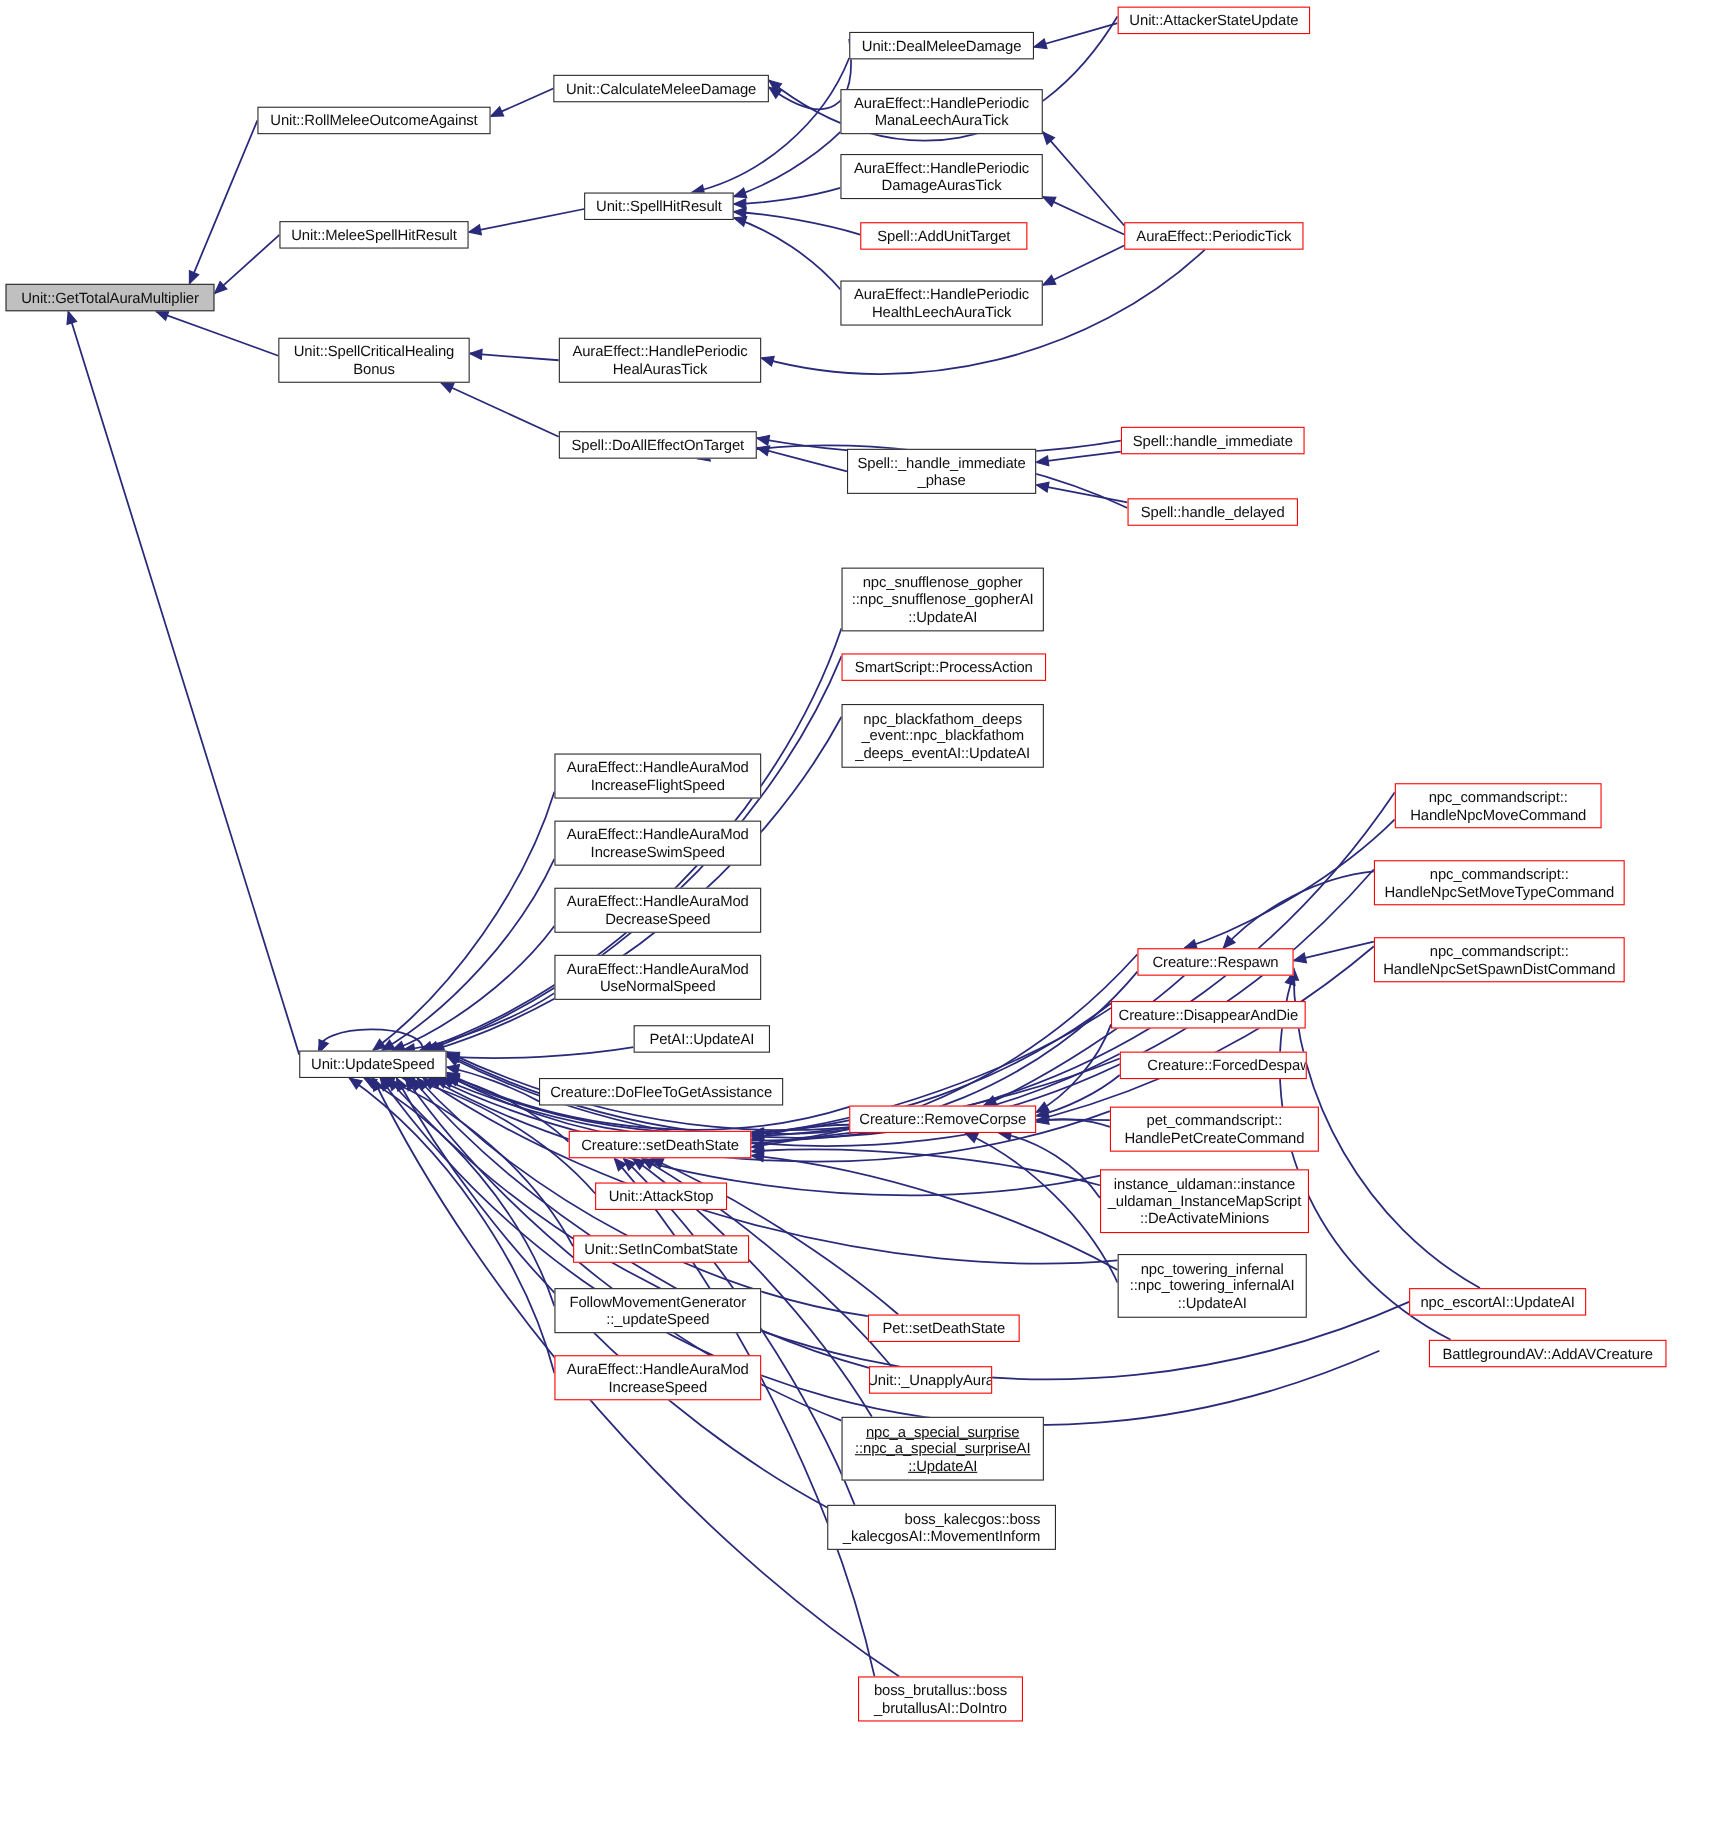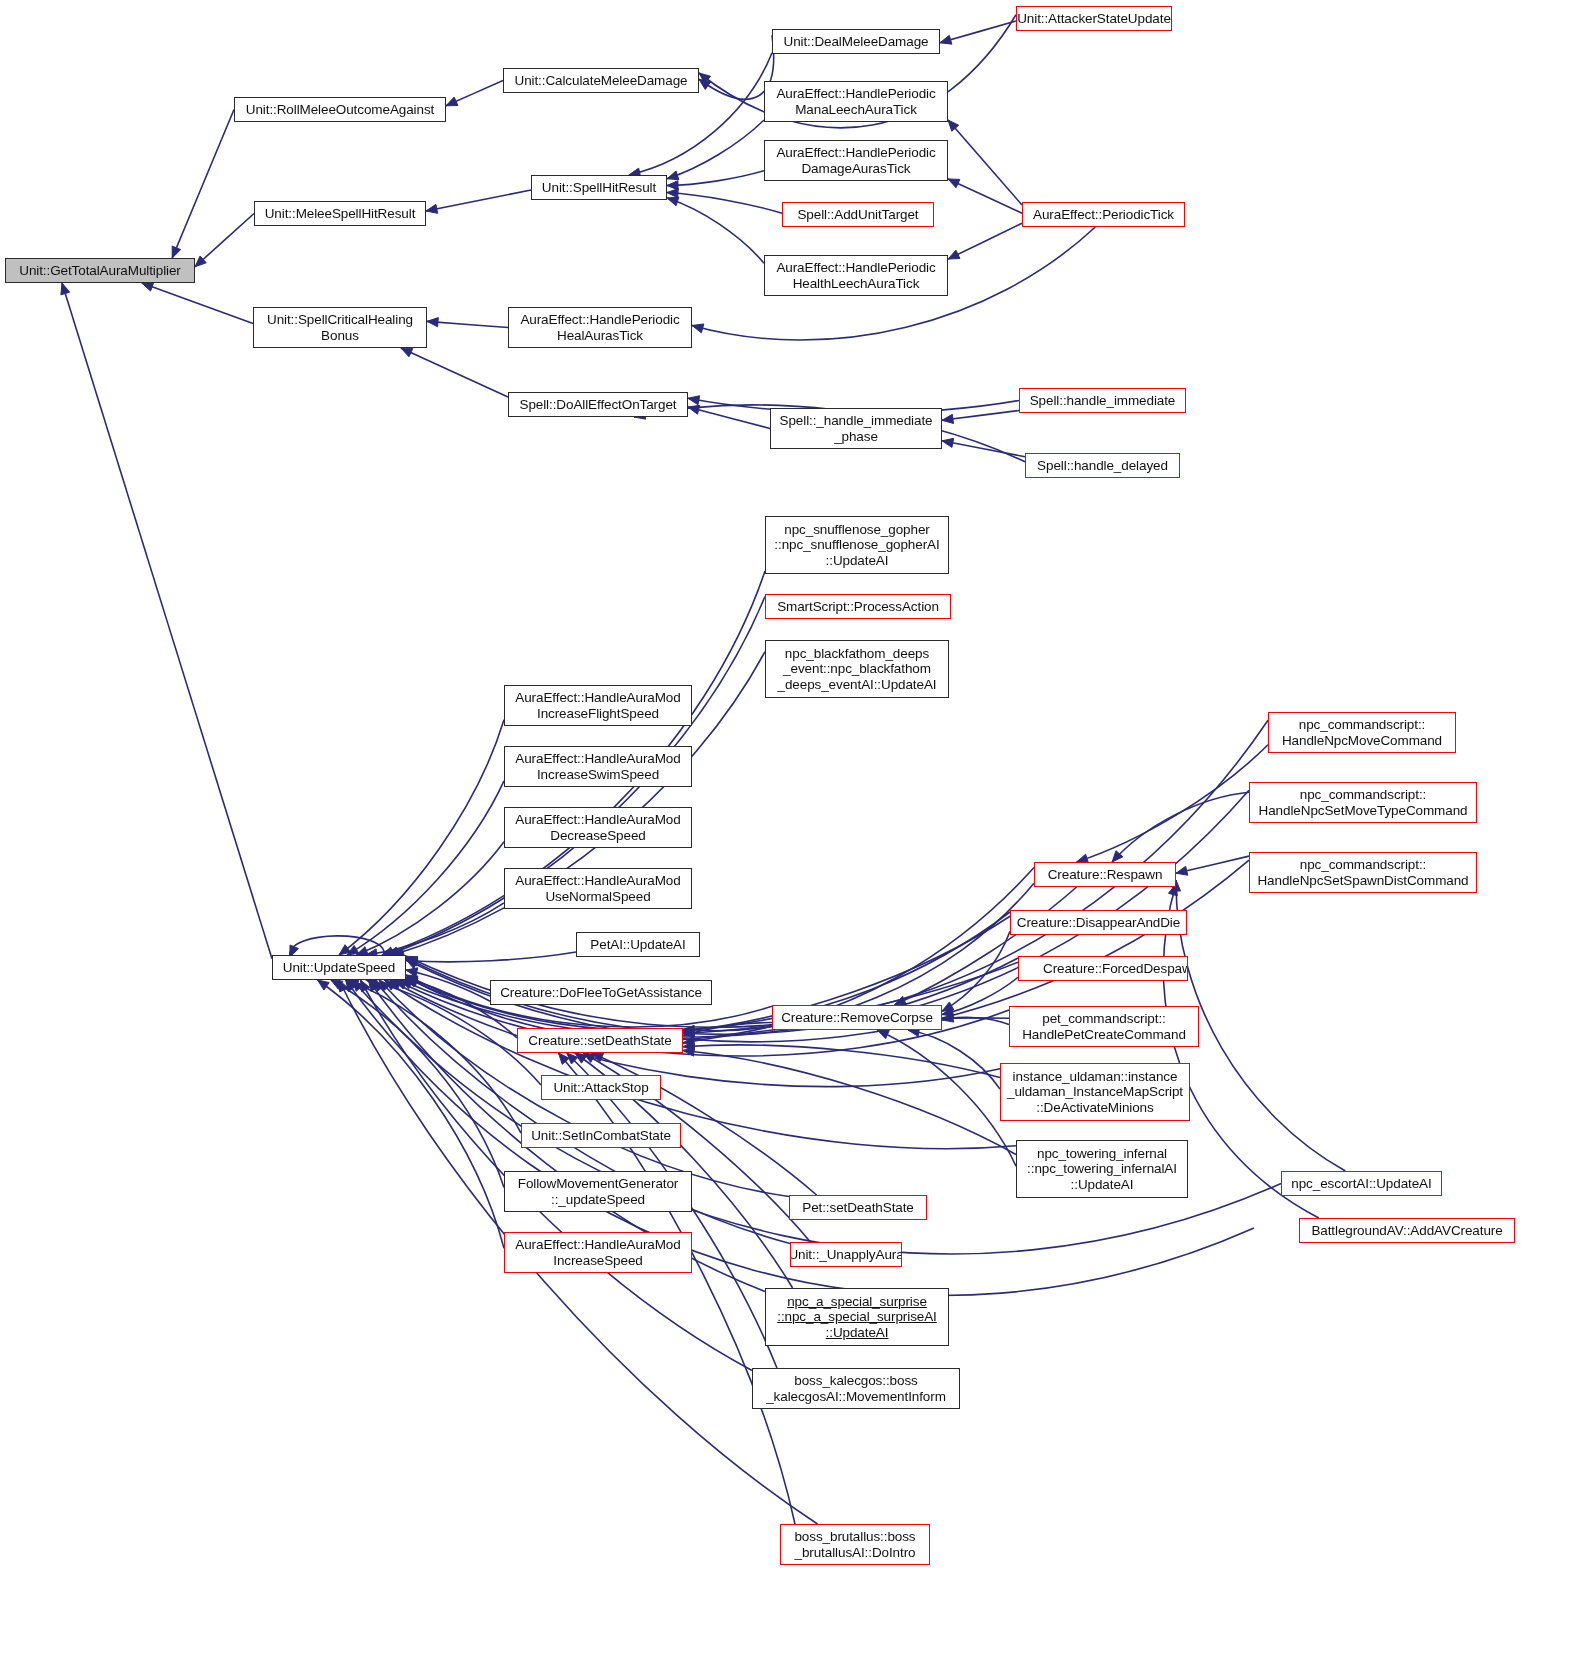--- a/index.html
+++ b/index.html
@@ -228,21 +228,21 @@
         <polygon class="arrow" points="1176,884 1177.306273140049,895.8513142935115 1168.48076325126,893.2531658753314"></polygon>
       </g>
   </svg>
   <div id="node-layer">
       <div class="node root" style="left: 5px; top: 258px; width: 190px; height: 25px;">Unit::GetTotalAuraMultiplier</div>
       <div class="node" style="left: 234px; top: 97px; width: 212px; height: 25px;">Unit::RollMeleeOutcomeAgainst</div>
       <div class="node" style="left: 503px; top: 68px; width: 196px; height: 25px;">Unit::CalculateMeleeDamage</div>
       <div class="node" style="left: 254px; top: 201px; width: 172px; height: 25px;">Unit::MeleeSpellHitResult</div>
       <div class="node" style="left: 531px; top: 175px; width: 136px; height: 25px;">Unit::SpellHitResult</div>
       <div class="node" style="left: 772px; top: 29px; width: 168px; height: 25px;">Unit::DealMeleeDamage</div>
-      <div class="node red" style="left: 1016px; top: 6px; width: 156px; height: 25px;">Unit::AttackerStateUpdate</div>
+      <div class="node red" style="left: 1016px; top: 6px; width: 175px; height: 25px;">Unit::AttackerStateUpdate</div>
       <div class="node" style="left: 764px; top: 81px; width: 184px; height: 41px;">AuraEffect::HandlePeriodic
 ManaLeechAuraTick</div>
       <div class="node" style="left: 764px; top: 140px; width: 184px; height: 41px;">AuraEffect::HandlePeriodic
 DamageAurasTick</div>
       <div class="node red" style="left: 782px; top: 202px; width: 152px; height: 25px;">Spell::AddUnitTarget</div>
       <div class="node red" style="left: 1022px; top: 202px; width: 163px; height: 25px;">AuraEffect::PeriodicTick</div>
       <div class="node" style="left: 764px; top: 255px; width: 184px; height: 41px;">AuraEffect::HandlePeriodic
 HealthLeechAuraTick</div>
       <div class="node" style="left: 253px; top: 307px; width: 174px; height: 41px;">Unit::SpellCriticalHealing
 Bonus</div>
@@ -294,20 +294,20 @@
 _uldaman_InstanceMapScript
 ::DeActivateMinions</div>
       <div class="node" style="left: 1016px; top: 1140px; width: 172px; height: 58px;">npc_towering_infernal
 ::npc_towering_infernalAI
 ::UpdateAI</div>
       <div class="node red" style="left: 789px; top: 1195px; width: 138px; height: 25px;">Pet::setDeathState</div>
       <div class="node red" style="left: 790px; top: 1242px; width: 112px; height: 25px; text-align: right;">Unit::_UnapplyAura</div>
       <div class="node" style="left: 765px; top: 1288px; width: 184px; height: 58px; text-decoration: underline;">npc_a_special_surprise
 ::npc_a_special_surpriseAI
 ::UpdateAI</div>
-      <div class="node" style="left: 752px; top: 1368px; width: 208px; height: 41px;">boss_kalecgos::boss
+      <div class="node" style="left: 752px; top: 1368px; width: 208px; height: 41px; text-align: right;">boss_kalecgos::boss
 _kalecgosAI::MovementInform</div>
       <div class="node red" style="left: 1281px; top: 1171px; width: 161px; height: 25px;">npc_escortAI::UpdateAI</div>
       <div class="node red" style="left: 1299px; top: 1218px; width: 216px; height: 25px;">BattlegroundAV::AddAVCreature</div>
       <div class="node red" style="left: 780px; top: 1524px; width: 150px; height: 41px;">boss_brutallus::boss
 _brutallusAI::DoIntro</div>
     </div>
 </div>
 
 </body></html>

